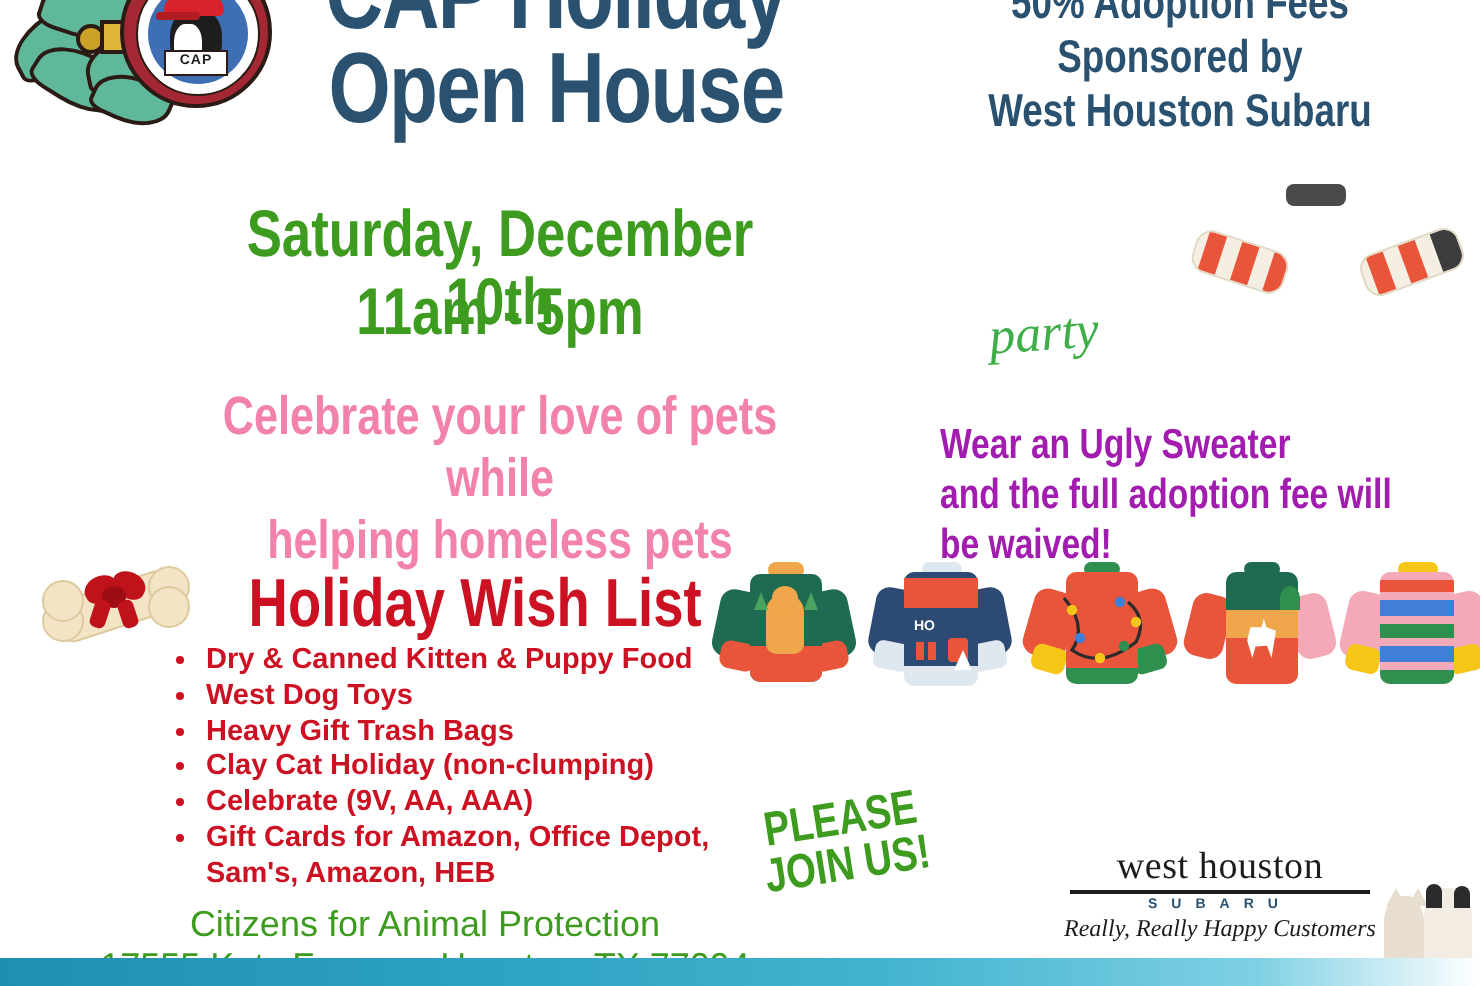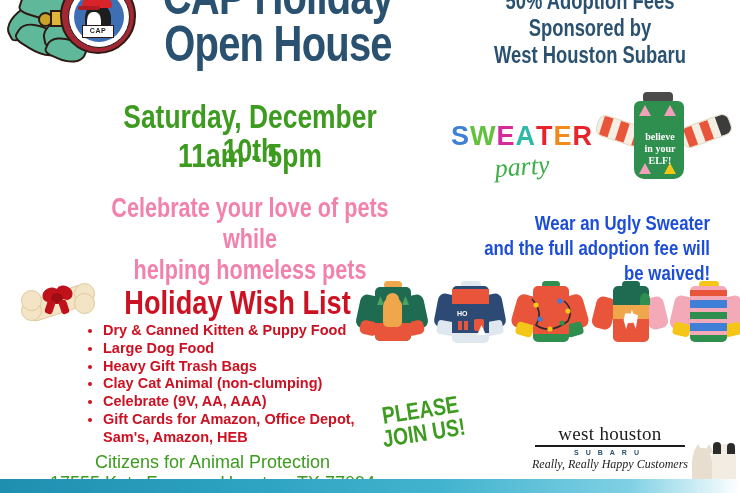--- a/index.html
+++ b/index.html
@@ -56,21 +56,21 @@
   #usp .row2{position:absolute;left:0;top:36px;width:150px;text-align:center;
       font-size:27px;font-weight:bold;line-height:28px;letter-spacing:1px;}
   #usp .row3{position:absolute;left:0;top:66px;width:150px;text-align:center;
       font-size:26px;color:#3fae49;font-style:italic;font-family:"Liberation Serif",serif;
       transform:rotate(-4deg);}
   #usp span{display:inline-block;}
 
   
   #elf-sweater{left:596px;top:88px;width:140px;height:112px;}
 
-  #wear-block{left:440px;top:210px;width:300px;text-align:right;color:#1d4ed8;
+  #wear-block{left:440px;top:210px;width:300px;text-align:left;color:#a21caf;
       font-size:21px;line-height:25px;}
 
   
   #bone{left:22px;top:280px;width:74px;height:46px;}
   .bone-shape{position:absolute;left:2px;top:12px;width:66px;height:20px;background:#f2e4c4;
       border-radius:12px;border:1px solid #ddc99d;transform:rotate(-18deg);}
   .bone-knob{position:absolute;width:19px;height:19px;background:#f2e4c4;border-radius:50%;
       border:1px solid #ddc99d;}
   .ribbon{position:absolute;left:20px;top:4px;width:34px;height:28px;}
   .rb{position:absolute;background:#c0121b;border-radius:50% 50% 40% 40%;}
@@ -156,21 +156,20 @@
     <div class="cond">helping homeless pets</div>
   </div>
 
   <div class="abs" id="sponsor-block">
     <div class="cond">50% Adoption Fees</div>
     <div class="cond">Sponsored by</div>
     <div class="cond">West Houston Subaru</div>
   </div>
 
   <div class="abs" id="usp">
-    <div class="row2"><span style="color: rgb(63, 127, 216);">S</span><span style="color: rgb(98, 194, 62);">W</span><span style="color: rgb(214, 41, 154);">E</span><span style="color: rgb(47, 185, 168);">A</span><span style="color: rgb(232, 35, 42);">T</span><span style="color: rgb(240, 138, 30);">E</span><span style="color: rgb(232, 35, 42);">R</span></div>
     <div class="row3">party</div>
   </div>
 
   <div class="abs" id="elf-sweater">
 
     <div style="position:absolute;left:0px;top:32px;width:46px;height:20px;background:#f4efe2;
                 border:1px solid #e2d9c4;border-radius:8px;transform:rotate(18deg);overflow:hidden;">
       <div style="position:absolute;left:4px;top:0;width:9px;height:20px;background:#e8553a;"></div>
       <div style="position:absolute;left:21px;top:0;width:9px;height:20px;background:#e8553a;"></div>
       <div style="position:absolute;left:38px;top:0;width:9px;height:20px;background:#e8553a;"></div>
@@ -178,37 +177,20 @@
 
     <div style="position:absolute;left:84px;top:32px;width:50px;height:20px;background:#f4efe2;
                 border:1px solid #e2d9c4;border-radius:8px;transform:rotate(-20deg);overflow:hidden;">
       <div style="position:absolute;left:4px;top:0;width:9px;height:20px;background:#e8553a;"></div>
       <div style="position:absolute;left:21px;top:0;width:9px;height:20px;background:#e8553a;"></div>
       <div style="position:absolute;left:38px;top:0;width:12px;height:20px;background:#3c3c3c;"></div>
     </div>
 
     <div style="position:absolute;left:47px;top:4px;width:30px;height:11px;background:#4a4a4a;border-radius:4px;"></div>
 
-    <div style="position:absolute;left:38px;top:13px;width:50px;height:78px;background:#2f8f4e;
-                border-radius:6px 6px 10px 10px;overflow:hidden;">
-      <div style="position:absolute;left:4px;top:30px;width:44px;font-size:10px;color:#fff;
-                  font-family:'Liberation Serif',serif;font-weight:bold;line-height:12px;text-align:center;">
-        <div>believe</div>
-        <div>in your</div>
-        <div>ELF!</div>
-      </div>
-      <div style="position:absolute;left:5px;top:4px;width:12px;height:11px;background:#f0a0b8;
-                  clip-path:polygon(50% 0,100% 100%,0 100%);"></div>
-      <div style="position:absolute;left:30px;top:4px;width:12px;height:11px;background:#f0a0b8;
-                  clip-path:polygon(50% 0,100% 100%,0 100%);"></div>
-      <div style="position:absolute;left:5px;top:62px;width:12px;height:11px;background:#f0a0b8;
-                  clip-path:polygon(50% 0,100% 100%,0 100%);"></div>
-      <div style="position:absolute;left:30px;top:62px;width:12px;height:11px;background:#f5c518;
-                  clip-path:polygon(50% 0,100% 100%,0 100%);"></div>
-    </div>
   </div>
 
   <div class="abs" id="wear-block">
     <div class="cond">Wear an Ugly Sweater</div>
     <div class="cond">and the full adoption fee will be waived!</div>
   </div>
 
   <div class="abs" id="bone">
     <div class="bone-shape"></div>
     <div class="bone-knob" style="left:-1px;top:20px;"></div>
@@ -220,23 +202,23 @@
       <div class="rb" style="left:14px;top:2px;width:17px;height:13px;transform:rotate(25deg);"></div>
       <div class="rb" style="left:9px;top:9px;width:12px;height:11px;background:#9e0d14;border-radius:50%;"></div>
       <div class="rb" style="left:4px;top:16px;width:8px;height:14px;transform:rotate(18deg);border-radius:3px;"></div>
       <div class="rb" style="left:18px;top:16px;width:8px;height:14px;transform:rotate(-18deg);border-radius:3px;"></div>
     </div>
   </div>
 
   <div class="abs cond" id="wish-title">Holiday Wish List</div>
   <ul id="wish-list" class="abs">
       <li>Dry &amp; Canned Kitten &amp; Puppy Food</li>
-      <li>Large Dog Food</li>
+      <li>West Dog Toys</li>
       <li>Heavy Gift Trash Bags</li>
-      <li>Clay Cat Animal (non-clumping)</li>
+      <li>Clay Cat Holiday (non-clumping)</li>
       <li>Celebrate (9V, AA, AAA)</li>
       <li>Gift Cards for Amazon, Office Depot, Sam's, Amazon, HEB</li>
     </ul>
 
   <div class="abs" id="sweaters">
 
     <div class="sw" style="left:0;">
       <div style="position:absolute;left:26px;top:0;width:18px;height:8px;background:#f0a64a;border-radius:4px;"></div>
       <div style="position:absolute;left:0;top:14px;width:20px;height:34px;background:#1f6b52;
                   border-radius:7px;transform:rotate(12deg);"></div>

